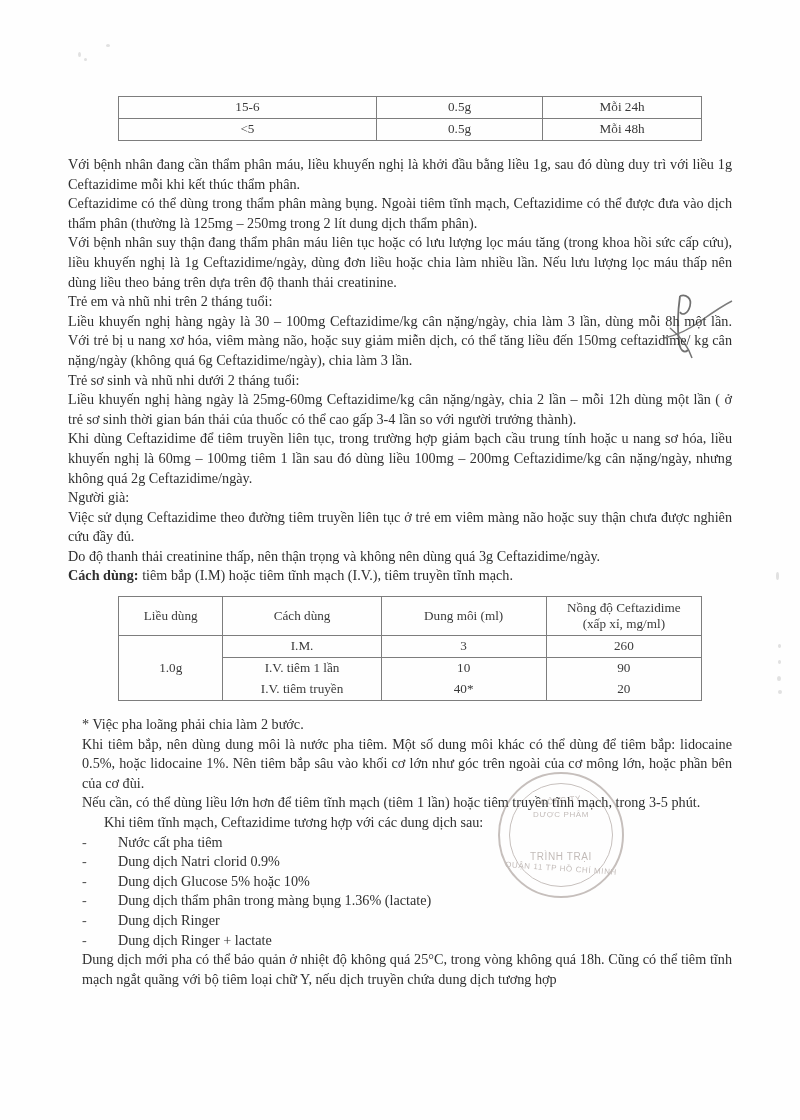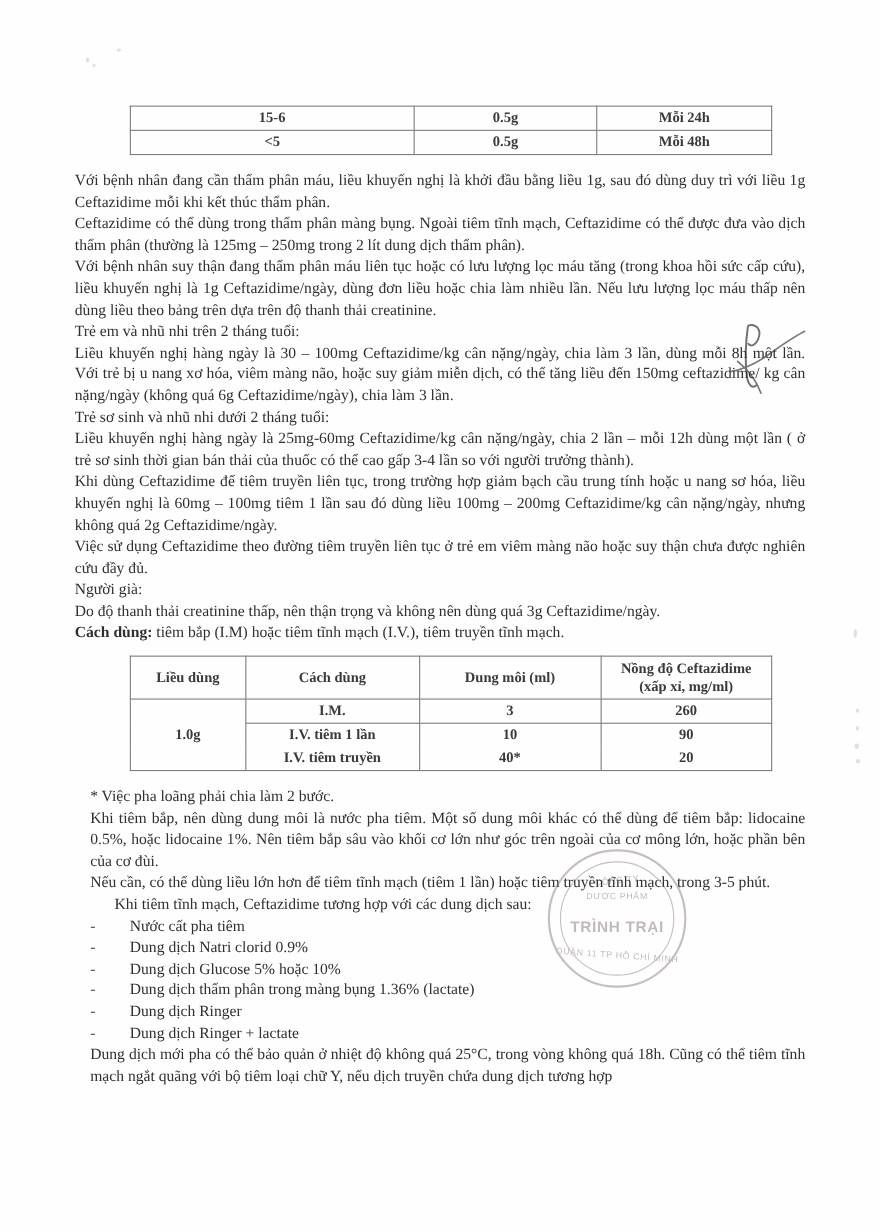--- a/index.html
+++ b/index.html
@@ -35,21 +35,21 @@
   table.doc-table {
     border-collapse: collapse;
     width: 584px;
     margin: 0 0 0 50px;
     font-size: 13.2px;
   }
   table.doc-table td, table.doc-table th {
     border: 1px solid #7d7d7d;
     padding: 2px 4px;
     text-align: center;
-    font-weight: bold;
+    font-weight: normal;
     color: #3a3a3a;
     line-height: 1.25;
   }
   .tbl-top { margin-bottom: 0; }
   .tbl-top td { height: 17px; }
 
   .tbl-dose { margin-top: 4px; font-size: 13.4px; }
   .tbl-dose th { height: 34px; }
   .tbl-dose td { height: 17px; }
   .tbl-dose .c1 { width: 102px; }
@@ -121,21 +121,21 @@
     position: absolute;
     width: 100%;
     text-align: center;
     font-size: 8px;
     letter-spacing: .6px;
     color: #6e5d56;
     font-family: "Liberation Sans", sans-serif;
   }
   .st-1 { top: 24px; transform: rotate(-6deg); }
   .st-2 { top: 38px; }
-  .st-3 { top: 62px; font-size: 14px; font-weight: bold; }
+  .st-3 { top: 79px; font-size: 10px; font-weight: normal; }
   .st-4 { top: 92px; font-size: 8px; transform: rotate(4deg); }
 
   
   .penmark {
     position: absolute;
     left: 650px;
     top: 292px;
     width: 90px;
     height: 72px;
     opacity: .72;
@@ -178,23 +178,23 @@
     <p class="para">Với bệnh nhân đang cần thẩm phân máu, liều khuyến nghị là khởi đầu bằng liều 1g, sau đó dùng duy trì với liều 1g Ceftazidime mỗi khi kết thúc thẩm phân.</p>
     <p class="para">Ceftazidime có thể dùng trong thẩm phân màng bụng. Ngoài tiêm tĩnh mạch, Ceftazidime có thể được đưa vào dịch thẩm phân (thường là 125mg – 250mg trong 2 lít dung dịch thẩm phân).</p>
     <p class="para">Với bệnh nhân suy thận đang thẩm phân máu liên tục hoặc có lưu lượng lọc máu tăng (trong khoa hồi sức cấp cứu), liều khuyến nghị là 1g Ceftazidime/ngày, dùng đơn liều hoặc chia làm nhiều lần. Nếu lưu lượng lọc máu thấp nên dùng liều theo bảng trên dựa trên độ thanh thải creatinine.</p>
 
     <p class="para ital">Trẻ em và nhũ nhi trên 2 tháng tuổi:</p>
     <p class="para">Liều khuyến nghị hàng ngày là 30 – 100mg Ceftazidime/kg cân nặng/ngày, chia làm 3 lần, dùng mỗi 8h một lần. Với trẻ bị u nang xơ hóa, viêm màng não, hoặc suy giảm miễn dịch, có thể tăng liều đến 150mg ceftazidime/ kg cân nặng/ngày (không quá 6g Ceftazidime/ngày), chia làm 3 lần.</p>
 
     <p class="para ital">Trẻ sơ sinh và nhũ nhi dưới 2 tháng tuổi:</p>
     <p class="para">Liều khuyến nghị hàng ngày là 25mg-60mg Ceftazidime/kg cân nặng/ngày, chia 2 lần – mỗi 12h dùng một lần ( ở trẻ sơ sinh thời gian bán thải của thuốc có thể cao gấp 3-4 lần so với người trưởng thành).</p>
     <p class="para">Khi dùng Ceftazidime để tiêm truyền liên tục, trong trường hợp giảm bạch cầu trung tính hoặc u nang sơ hóa, liều khuyến nghị là 60mg – 100mg tiêm 1 lần sau đó dùng liều 100mg – 200mg Ceftazidime/kg cân nặng/ngày, nhưng không quá 2g Ceftazidime/ngày.</p>
+    <p class="para ital">Người già:</p>
+
     <p class="para">Việc sử dụng Ceftazidime theo đường tiêm truyền liên tục ở trẻ em viêm màng não hoặc suy thận chưa được nghiên cứu đầy đủ.</p>
-
-    <p class="para ital">Người già:</p>
     <p class="para">Do độ thanh thải creatinine thấp, nên thận trọng và không nên dùng quá 3g Ceftazidime/ngày.</p>
 
     <p class="para"><span class="bold">Cách dùng:</span><span> tiêm bắp (I.M) hoặc tiêm tĩnh mạch (I.V.), tiêm truyền tĩnh mạch.</span></p>
 
     <div class="spacer-10"></div>
 
     <table class="doc-table tbl-dose">
       <thead>
         <tr>
           <th class="c1">Liều dùng</th>

